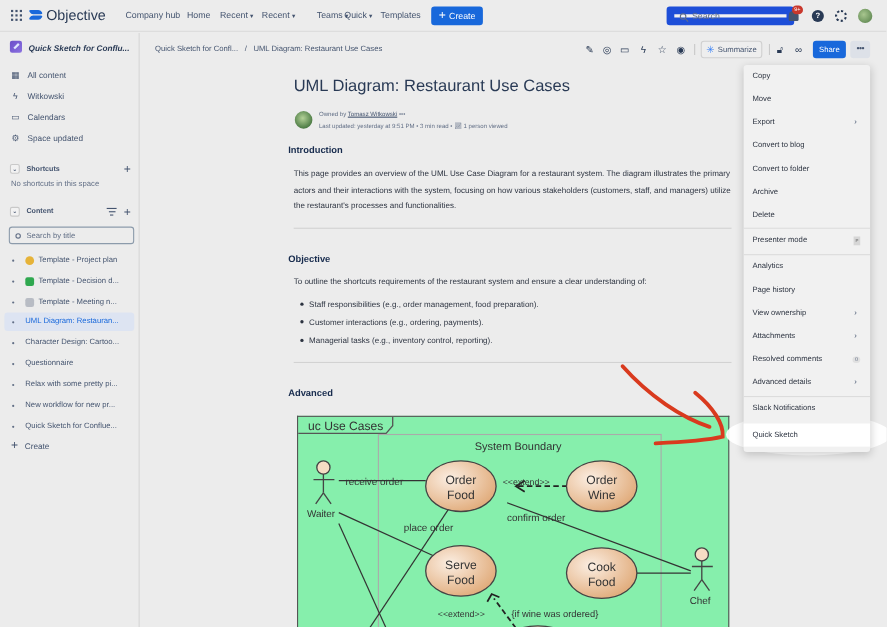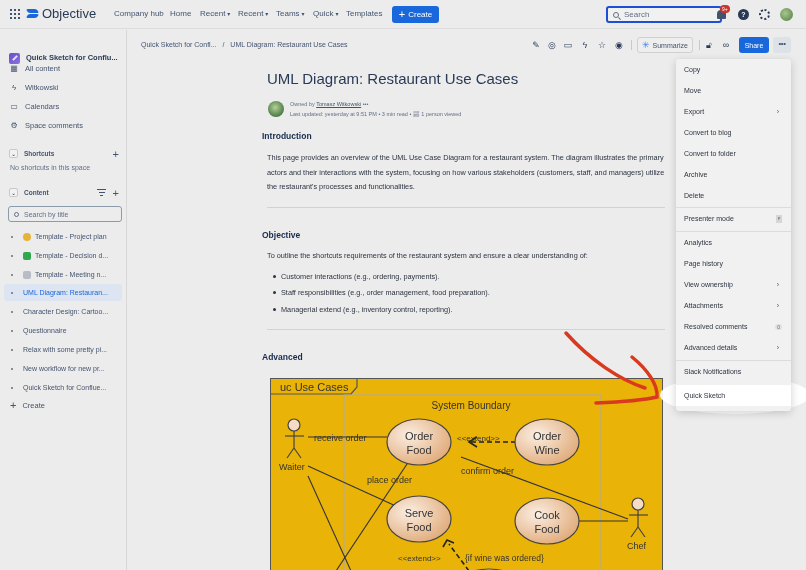--- a/index.html
+++ b/index.html
@@ -13,32 +13,32 @@
   .logo { position: absolute; left: 27px; top: 6px; display: flex; align-items: center; }
   .logo-mark { width: 11px; height: 11px; position: relative; margin-right: 4px; }
   .logo-mark::before, .logo-mark::after { content: ""; position: absolute; left: 0; width: 11px; height: 4px; background: #1868db; border-radius: 2px; }
   .logo-mark::before { top: 1px; transform: skewX(30deg); }
   .logo-mark::after { top: 6px; transform: skewX(-30deg); }
   .logo-text { font-size: 13px; color: #293a55; }
   .nav-item { position: absolute; top: 9px; font-size: 8px; color: #44546f; display: flex; align-items: center; }
   .nav-item .chev { font-size: 6px; margin-left: 2px; }
   .create-btn { position: absolute; left: 392px; top: 6px; width: 47px; height: 17px; background: #1868db; border-radius: 3px; color: #fff; font-size: 8px; display: flex; align-items: center; justify-content: center; }
   .create-btn .plus { font-size: 11px; margin-right: 3px; line-height: 1; }
-  .search-box { position: absolute; left: 606px; top: 6px; width: 116px; height: 17px; border: 2px solid #1d4ed8; border-radius: 3px; display: flex; align-items: center; padding-left: 5px; font-size: 8px; color: #626f86; background: #f1f1f1; }
+  .search-box { position: absolute; left: 606px; top: 6px; width: 116px; height: 17px; border: 7px solid #1d4ed8; border-radius: 3px; display: flex; align-items: center; padding-left: 5px; font-size: 8px; color: #626f86; background: #f1f1f1; }
   .search-box .mag { width: 6px; height: 6px; border: 1px solid #626f86; border-radius: 50%; margin-right: 5px; position: relative; }
   .search-box .mag::after { content: ""; position: absolute; right: -3px; bottom: -2px; width: 3px; height: 1px; background: #626f86; transform: rotate(45deg); }
   .bell { position: absolute; left: 717px; top: 10px; width: 9px; height: 9px; background: #44546f; border-radius: 4px 4px 1px 1px; }
   .badge { position: absolute; left: 720px; top: 5px; background: #c9372c; color: #fff; font-size: 5px; border-radius: 4px; padding: 1px 2px; }
   .help { position: absolute; left: 738px; top: 9px; width: 11px; height: 11px; border-radius: 50%; background: #293a55; color: #fff; font-size: 7px; font-weight: bold; text-align: center; line-height: 11px; }
   .gear { position: absolute; left: 759px; top: 9px; width: 11px; height: 11px; border-radius: 50%; border: 2.5px dotted #293a55; }
   .avatar-top { position: absolute; left: 780px; top: 8px; width: 13px; height: 13px; border-radius: 50%; background: radial-gradient(circle at 40% 40%, #a8c68f, #4f7a44); }
 
   
   .sidebar { position: absolute; left: 0; top: 30px; width: 127px; height: 540px; background: #ececec; border-right: 1px solid #d8d8d8; }
-  .space-head { position: absolute; left: 9px; top: 23px; display: flex; align-items: flex-start; }
+  .space-head { position: absolute; left: 9px; top: 7px; display: flex; align-items: flex-end; font-style: italic; }
   .space-icon { width: 11px; height: 11px; border-radius: 2px; background: linear-gradient(135deg, #6b4ec9, #8b72e0); margin-right: 6px; position: relative; }
   .space-icon::after { content: ""; position: absolute; left: 3px; top: 4px; width: 6px; height: 2px; background: #dfe6ff; transform: rotate(-45deg); }
   .space-name { font-size: 7.5px; font-weight: bold; color: #293a55; }
   .side-item { position: absolute; left: 10px; display: flex; align-items: center; font-size: 7.5px; color: #44546f; }
   .side-item .ic { width: 8px; height: 8px; margin-right: 7px; font-size: 8px; line-height: 8px; text-align: center; color: #44546f; }
   .sec-head { position: absolute; left: 9px; display: flex; align-items: center; font-size: 6.5px; font-weight: bold; color: #44546f; width: 110px; }
   .sec-head .caret { width: 9px; height: 9px; border: 1px solid #c9c9c9; border-radius: 2px; font-size: 5px; text-align: center; line-height: 8px; margin-right: 6px; background: #f2f2f2; }
   .sec-head .plus { position: absolute; right: 0; font-size: 11px; font-weight: normal; color: #44546f; }
   .sec-head .filter { position: absolute; right: 13px; top: 1px; width: 9px; }
   .sec-head .filter span { display: block; height: 1px; background: #44546f; margin: 0 auto 2px; }
@@ -69,21 +69,21 @@
   .byline-2 { position: absolute; left: 290px; top: 111px; font-size: 5.5px; color: #626f86; }
 
   .h2 { position: absolute; left: 262px; font-size: 8.5px; font-weight: bold; color: #172b4d; }
   .para { position: absolute; left: 267px; width: 398px; font-size: 7.3px; line-height: 14.5px; color: #2c3340; }
   .hr { position: absolute; left: 267px; width: 398px; height: 1px; background: #d2d2d2; }
   .bullets { position: absolute; left: 273px; top: 268px; font-size: 7.3px; color: #2c3340; }
   .bullets li { list-style: none; height: 16.5px; display: flex; align-items: center; }
   .bullets li::before { content: ""; width: 3px; height: 3px; background: #2c3340; border-radius: 50%; margin-right: 5px; }
 
   
-  .diagram { position: absolute; left: 270px; top: 378px; width: 393px; height: 192px; border: 1.5px solid #555; border-bottom: none; background: #eab308; overflow: hidden; }
+  .diagram { position: absolute; left: 270px; top: 378px; width: 393px; height: 192px; border: 1.5px solid #555; border-bottom: none; background: #86efac; overflow: hidden; }
   .diagram svg { display: block; }
 
   
   .menu { position: absolute; left: 676px; top: 59px; width: 115px; height: 352px; background: #f1f1f1; border-radius: 3px; box-shadow: 0 2px 8px rgba(0,0,0,0.18); }
   .menu-item { position: absolute; left: 0; width: 115px; height: 21px; font-size: 7px; color: #2c3340; display: flex; align-items: center; padding-left: 8px; }
   .menu-item .arrow { position: absolute; right: 12px; font-size: 7px; color: #44546f; }
   .menu-item .count { position: absolute; right: 9px; font-size: 5px; color: #626f86; background: #e0e0e0; border-radius: 4px; padding: 0 2px; }
   .menu-item .kbd { position: absolute; right: 9px; width: 6px; height: 8px; background: #d6d6d6; font-size: 4px; text-align: center; line-height: 8px; color: #555; }
   .menu-sep { position: absolute; left: 0; width: 115px; height: 1px; background: #dcdcdc; }
   .highlight-oval { position: absolute; left: 660px; top: 376px; width: 150px; height: 38px; background: rgba(255,255,255,0.92); border-radius: 50%; }
@@ -117,21 +117,21 @@
       <span>Home</span>
     </div>
   <div class="nav-item" style="left:200px">
       <span>Recent</span>
       <span class="chev">▾</span>
     </div>
   <div class="nav-item" style="left:238px">
       <span>Recent</span>
       <span class="chev">▾</span>
     </div>
-  <div class="nav-item" style="left:276px">
+  <div class="nav-item" style="left:288px">
       <span>Teams</span>
       <span class="chev">▾</span>
     </div>
   <div class="nav-item" style="left:313px">
       <span>Quick</span>
       <span class="chev">▾</span>
     </div>
   <div class="nav-item" style="left:346px">
       <span>Templates</span>
     </div>
@@ -162,21 +162,21 @@
   <div class="side-item" style="top:53px">
     <span class="ic">ϟ</span>
     <span>Witkowski</span>
   </div>
   <div class="side-item" style="top:72px">
     <span class="ic">▭</span>
     <span>Calendars</span>
   </div>
   <div class="side-item" style="top:91px">
     <span class="ic">⚙</span>
-    <span>Space comments</span>
+    <span>Space updated</span>
   </div>
 
   <div class="sec-head" style="top:119px">
     <span class="caret">⌄</span>
     <span>Shortcuts</span>
     <span class="plus">+</span>
   </div>
   <div class="no-shortcuts">No shortcuts in this space</div>
 
   <div class="sec-head" style="top:158px">
@@ -278,23 +278,23 @@
   <span>1 person viewed</span>
 </div>
 
 <div class="h2" style="top:131px">Introduction</div>
 <div class="para" style="top:151px">This page provides an overview of the UML Use Case Diagram for a restaurant system. The diagram illustrates the primary actors and their interactions with the system, focusing on how various stakeholders (customers, staff, and managers) utilize the restaurant's processes and functionalities.</div>
 <div class="hr" style="top:207px"></div>
 
 <div class="h2" style="top:230px">Objective</div>
 <div class="para" style="top:249px">To outline the shortcuts requirements of the restaurant system and ensure a clear understanding of:</div>
 <ul class="bullets">
+  <li>Staff responsibilities (e.g., order management, food preparation).</li>
   <li>Customer interactions (e.g., ordering, payments).</li>
-  <li>Staff responsibilities (e.g., order management, food preparation).</li>
-  <li>Managerial extend (e.g., inventory control, reporting).</li>
+  <li>Managerial tasks (e.g., inventory control, reporting).</li>
 </ul>
 <div class="hr" style="top:329px"></div>
 
 <div class="h2" style="top:352px">Advanced</div>
 
 <div class="diagram">
   <svg width="393" height="192" viewBox="0 0 393 192" font-family="Liberation Sans, sans-serif">
     <defs>
       <radialGradient id="ucg" cx="35%" cy="35%" r="75%">
         <stop offset="0%" stop-color="#fbeee2"></stop>

